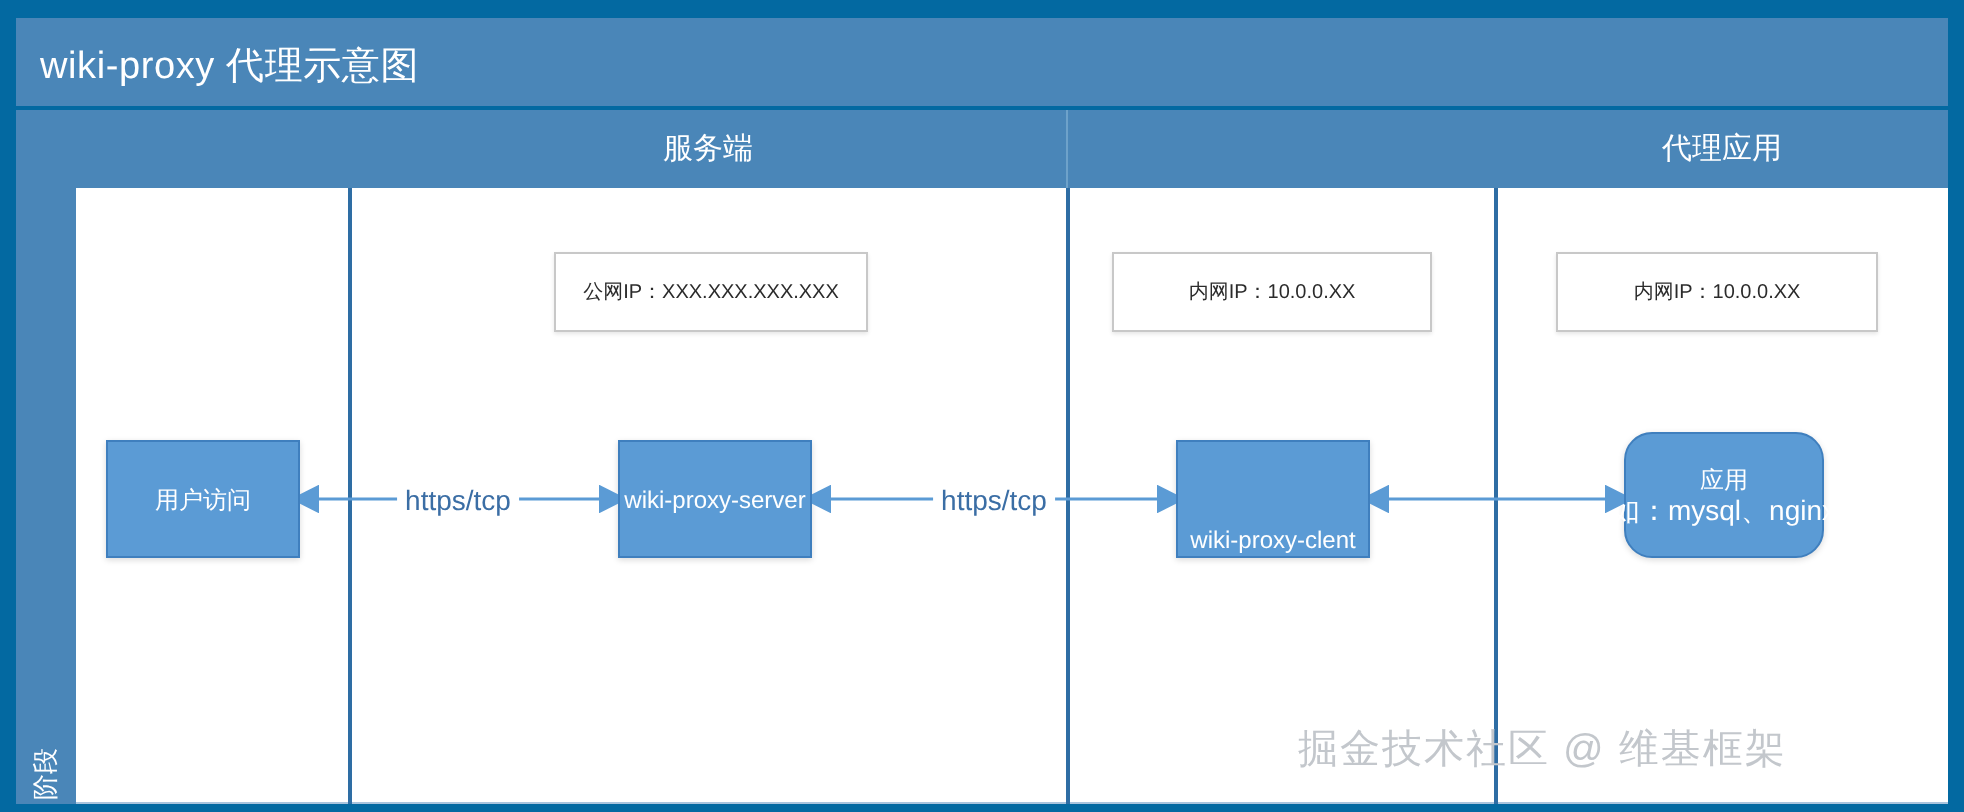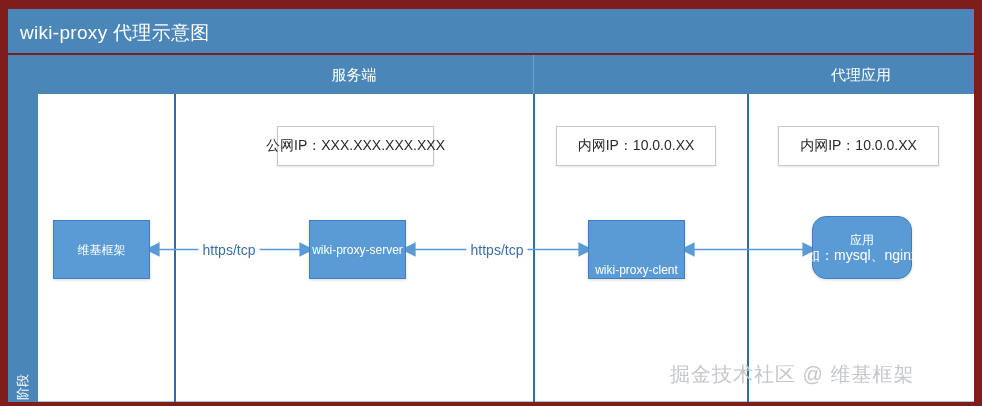--- a/index.html
+++ b/index.html
@@ -7,21 +7,21 @@
     padding: 0;
     background: #ffffff;
   }
   body {
     font-family: "Liberation Sans", "DejaVu Sans", sans-serif;
   }
   #canvas {
     position: relative;
     width: 982px;
     height: 406px;
-    background: #7f1d1d;
+    background: #0369a1;
     overflow: hidden;
   }
 
   
   .title-bar {
     position: absolute;
     left: 8px;
     top: 9px;
     width: 966px;
     height: 44px;
@@ -106,21 +106,21 @@
   
   .ip-box {
     position: absolute;
     height: 40px;
     background: #ffffff;
     border: 1px solid #c8c8c8;
     box-sizing: border-box;
     display: flex;
     align-items: center;
     justify-content: center;
-    font-size: 14px;
+    font-size: 10px;
     color: #2b2b2b;
     white-space: nowrap;
     box-shadow: 0 1px 2px rgba(0,0,0,0.10);
   }
 
   
   .node-box {
     position: absolute;
     background: #5b9bd5;
     border: 1px solid #3f7fbe;
@@ -185,21 +185,21 @@
     <span>公网IP：XXX.XXX.XXX.XXX</span>
   </div>
   <div class="ip-box" style="left:556px; top:126px; width:160px;">
     <span>内网IP：10.0.0.XX</span>
   </div>
   <div class="ip-box" style="left:778px; top:126px; width:161px;">
     <span>内网IP：10.0.0.XX</span>
   </div>
 
   <div class="node-box" style="left:53px; top:220px; width:97px; height:59px;">
-    <div class="node-line-1">维基框架</div>
+    <div class="node-line-1">用户访问</div>
   </div>
 
   <div class="node-box" style="left:309px; top:220px; width:97px; height:59px;">
     <div class="node-line-1">wiki-proxy-server</div>
   </div>
 
   <div class="node-box" style="left:588px; top:220px; width:97px; height:59px;justify-content:flex-end;">
     <div class="node-line-1">wiki-proxy-clent</div>
   </div>
 
@@ -245,15 +245,15 @@
           <path d="M9,0 L9,9 L0,4.5 z" fill="#5b9bd5"></path>
         </marker>
         <marker id="arrR3" markerWidth="9" markerHeight="9" refX="1" refY="4.5" orient="auto">
           <path d="M0,0 L0,9 L9,4.5 z" fill="#5b9bd5"></path>
         </marker>
       </defs>
       <line x1="8" y1="14.5" x2="119" y2="14.5" stroke="#5b9bd5" stroke-width="1.6" marker-start="url(#arrL3)" marker-end="url(#arrR3)"></line>
     </svg>
   </div>
 
-  <div class="watermark" style="left:670px; top:361px;">掘金技术社区 @ 维基框架</div>
+  <div class="watermark" style="left:649px; top:361px;">掘金技术社区 @ 维基框架</div>
 
 </div>
 
 </body></html>

